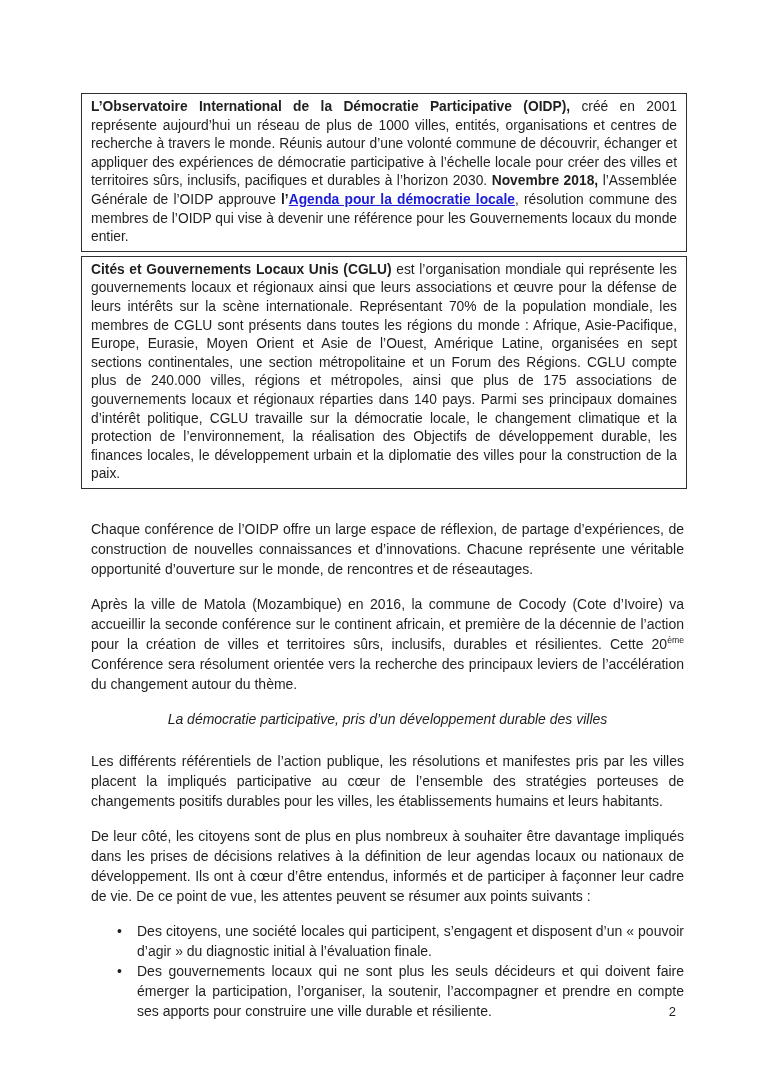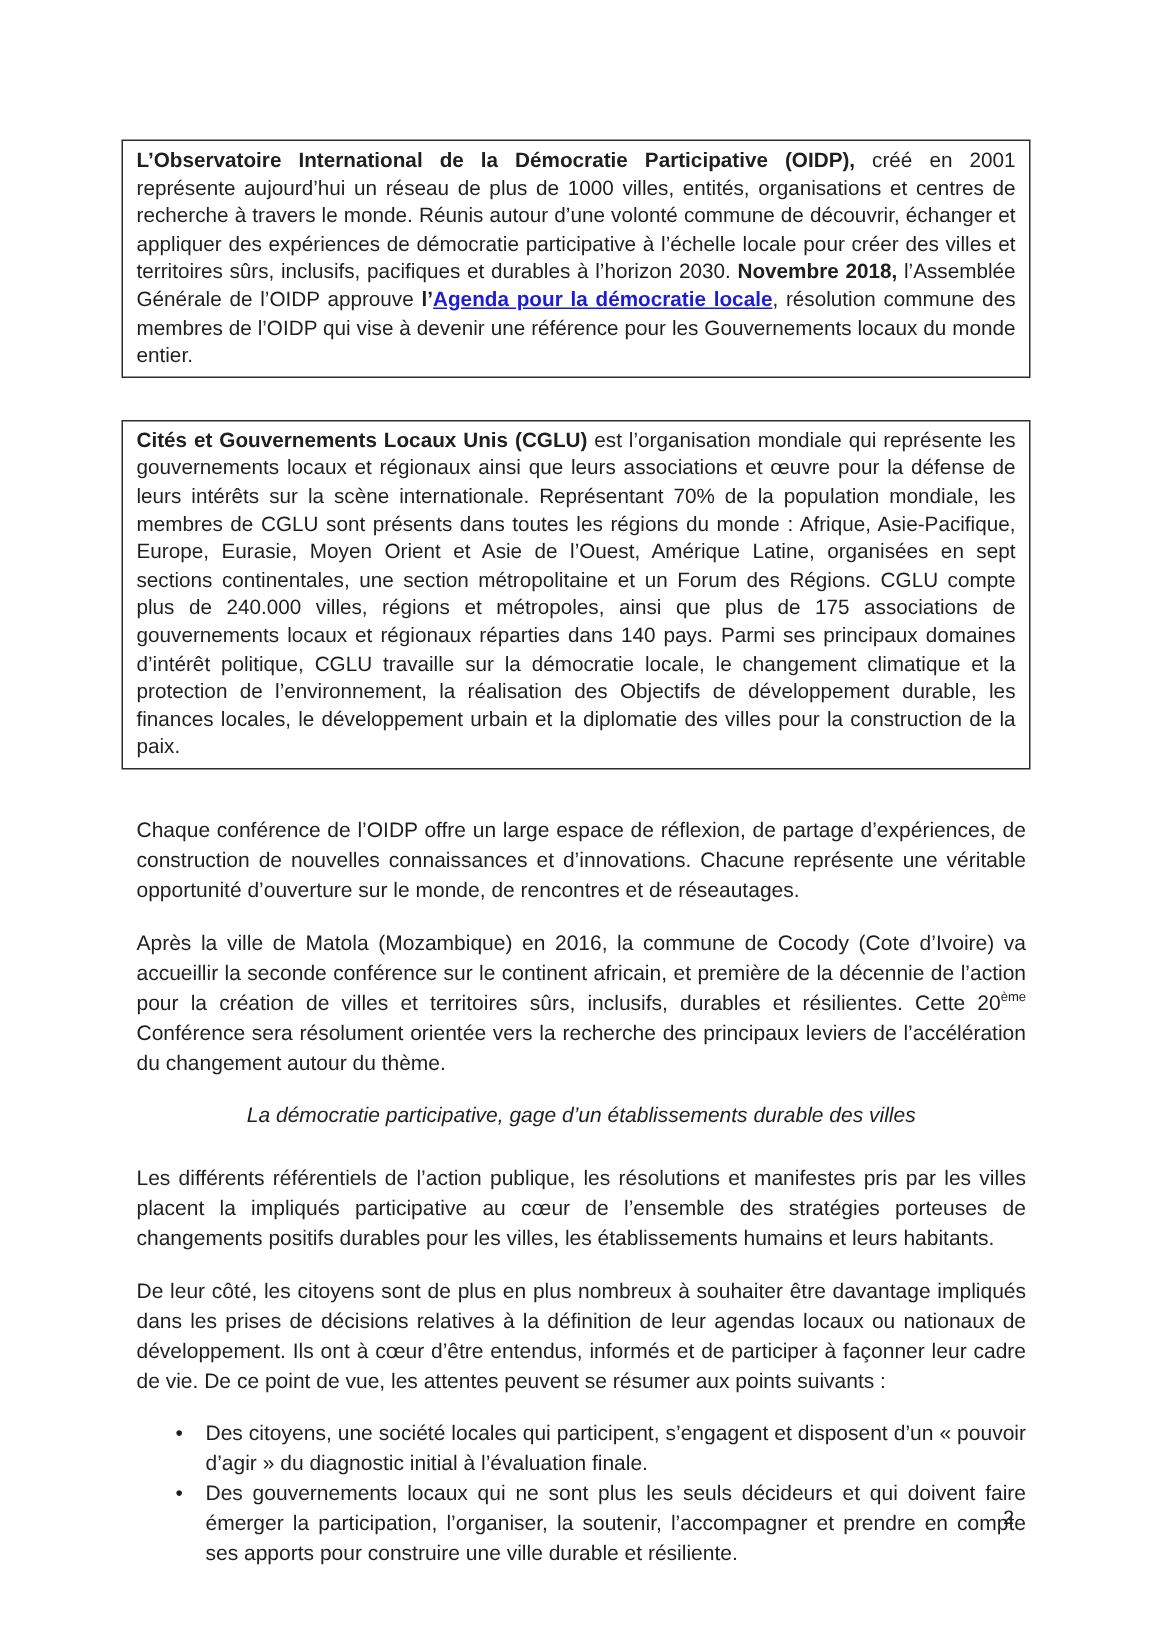--- a/index.html
+++ b/index.html
@@ -18,21 +18,21 @@
     overflow:hidden;
   }
   .box{
     border:1.5px solid var(--border);
     margin-left:-10px;margin-right:-3px;
     padding:4px 9px;
     font-size:13.8px;line-height:18.6px;
     text-align:justify;
     box-sizing:border-box;
   }
-  .box+.box{margin-top:28px;}
+  .box+.box{margin-top:4px;}
   .body-flow{margin-top:30px;}
   .para{
     font-size:14px;line-height:20px;
     text-align:justify;
     margin:0 0 15px 0;
   }
   .b{font-weight:bold;}
   .doc-link{
     color:var(--link);font-weight:bold;text-decoration:underline;cursor:pointer;
   }
@@ -66,21 +66,21 @@
 
   <div class="box"><span class="b">Cités et Gouvernements Locaux Unis (CGLU)</span><span> est l’organisation mondiale qui représente les gouvernements locaux et régionaux ainsi que leurs associations et œuvre pour la défense de leurs intérêts sur la scène internationale. Représentant 70% de la population mondiale, les membres de CGLU sont présents dans toutes les régions du monde : Afrique, Asie-Pacifique, Europe, Eurasie, Moyen Orient et Asie de l’Ouest, Amérique Latine, organisées en sept sections continentales, une section métropolitaine et un Forum des Régions. CGLU compte plus de 240.000 villes, régions et métropoles, ainsi que plus de 175 associations de gouvernements locaux et régionaux réparties dans 140 pays. Parmi ses principaux domaines d’intérêt politique, CGLU travaille sur la démocratie locale, le changement climatique et la protection de l’environnement, la réalisation des Objectifs de développement durable, les finances locales, le développement urbain et la diplomatie des villes pour la construction de la paix.</span></div>
 
   <div class="body-flow">
 
     <p class="para"><span>Chaque conférence de l’OIDP offre un large espace de réflexion, de partage d’expériences, de construction de nouvelles connaissances et d’innovations. Chacune représente une véritable opportunité d’ouverture sur le monde, de rencontres et de réseautages.</span></p>
 
     <p class="para"><span>Après la ville de Matola (Mozambique) en 2016, la commune de Cocody (Cote d’Ivoire) va accueillir la seconde conférence sur le continent africain, et première de la décennie de l’action pour la création de villes et territoires sûrs, inclusifs, durables et résilientes. Cette 20</span><sup>ème</sup><span> Conférence sera résolument orientée vers la recherche des principaux leviers de l’accélération du changement autour du thème.</span></p>
 
     <div class="title-block">
-      <p class="doc-subtitle">La démocratie participative, gage d’un établissements durable des villes</p>
+      <p class="doc-subtitle">La démocratie participative, pris d’un développement durable des villes</p>
     </div>
 
     <p class="para"><span>Les différents référentiels de l’action publique, les résolutions et manifestes pris par les villes placent la impliqués participative au cœur de l’ensemble des stratégies porteuses de changements positifs durables pour les villes, les établissements humains et leurs habitants.</span></p>
 
     <p class="para"><span>De leur côté, les citoyens sont de plus en plus nombreux à souhaiter être davantage impliqués dans les prises de décisions relatives à la définition de leur agendas locaux ou nationaux de développement. Ils ont à cœur d’être entendus, informés et de participer à façonner leur cadre de vie. De ce point de vue, les attentes peuvent se résumer aux points suivants :</span></p>
 
     <ul class="bullets">
       <li>
         <span class="bullet">•</span>
         <span class="li-text">Des citoyens, une société locales qui participent, s’engagent et disposent d’un « pouvoir d’agir » du diagnostic initial à l’évaluation finale.</span>

